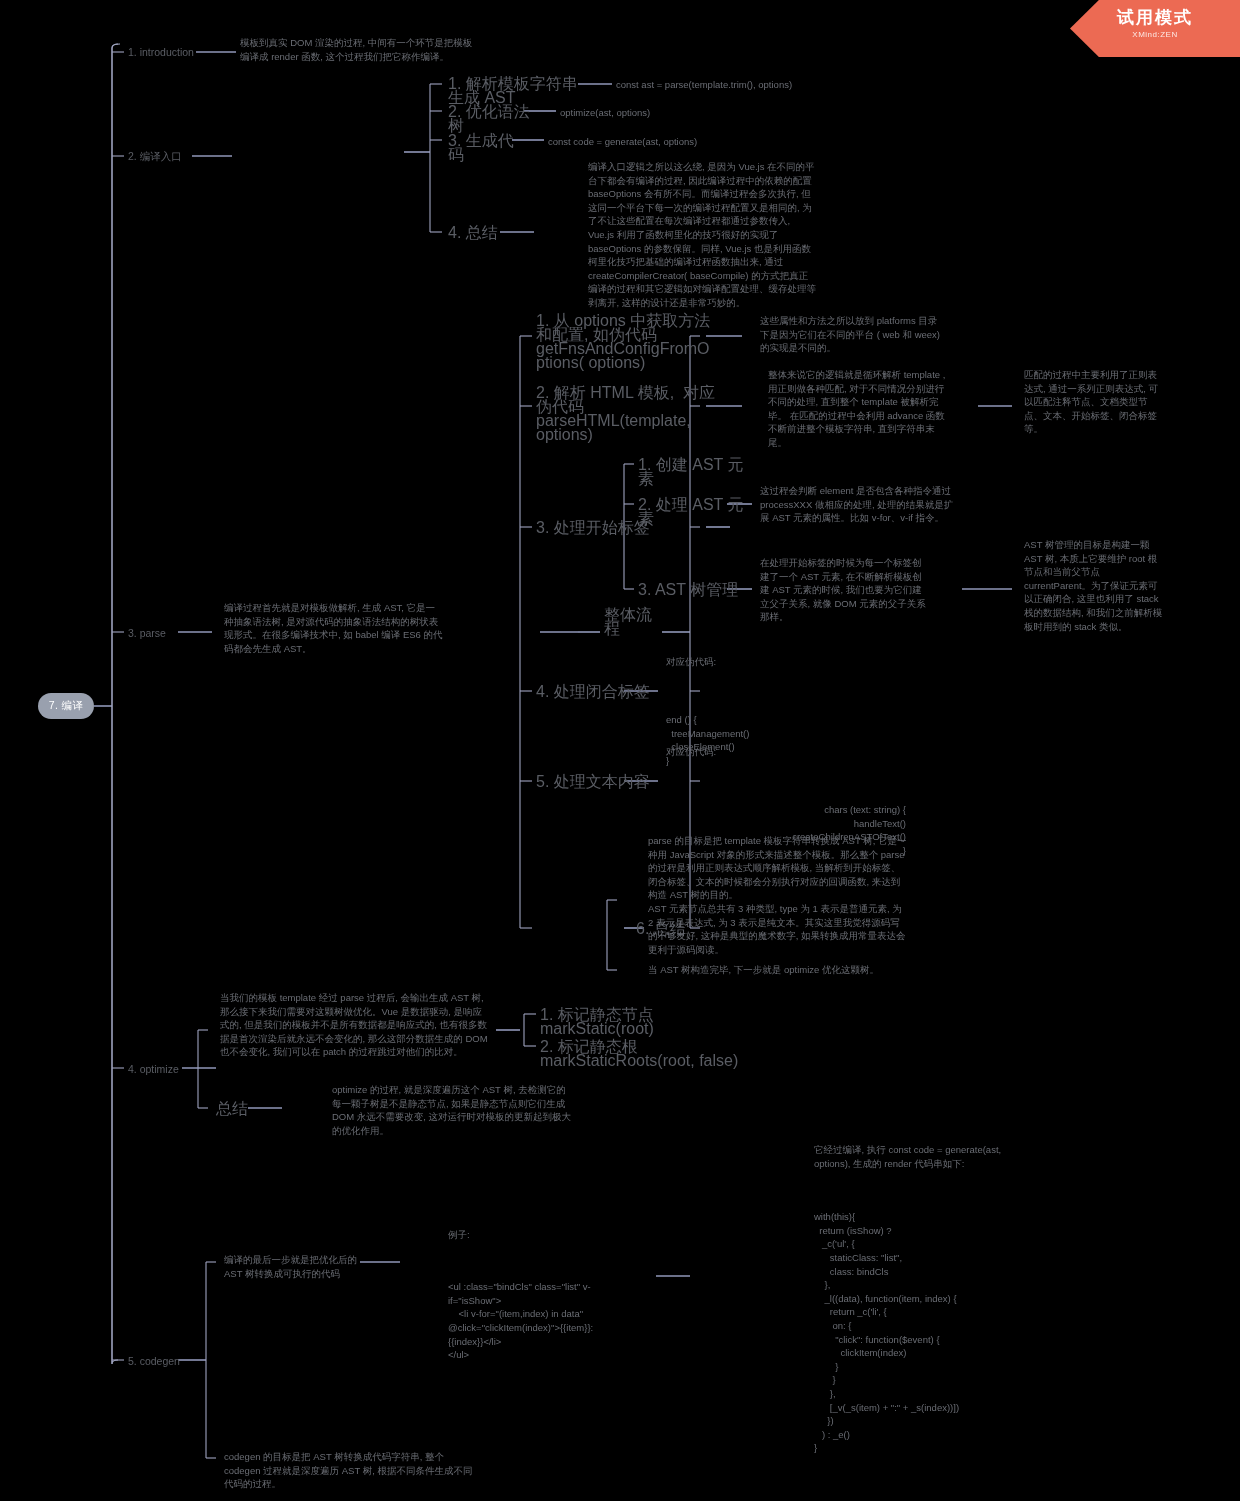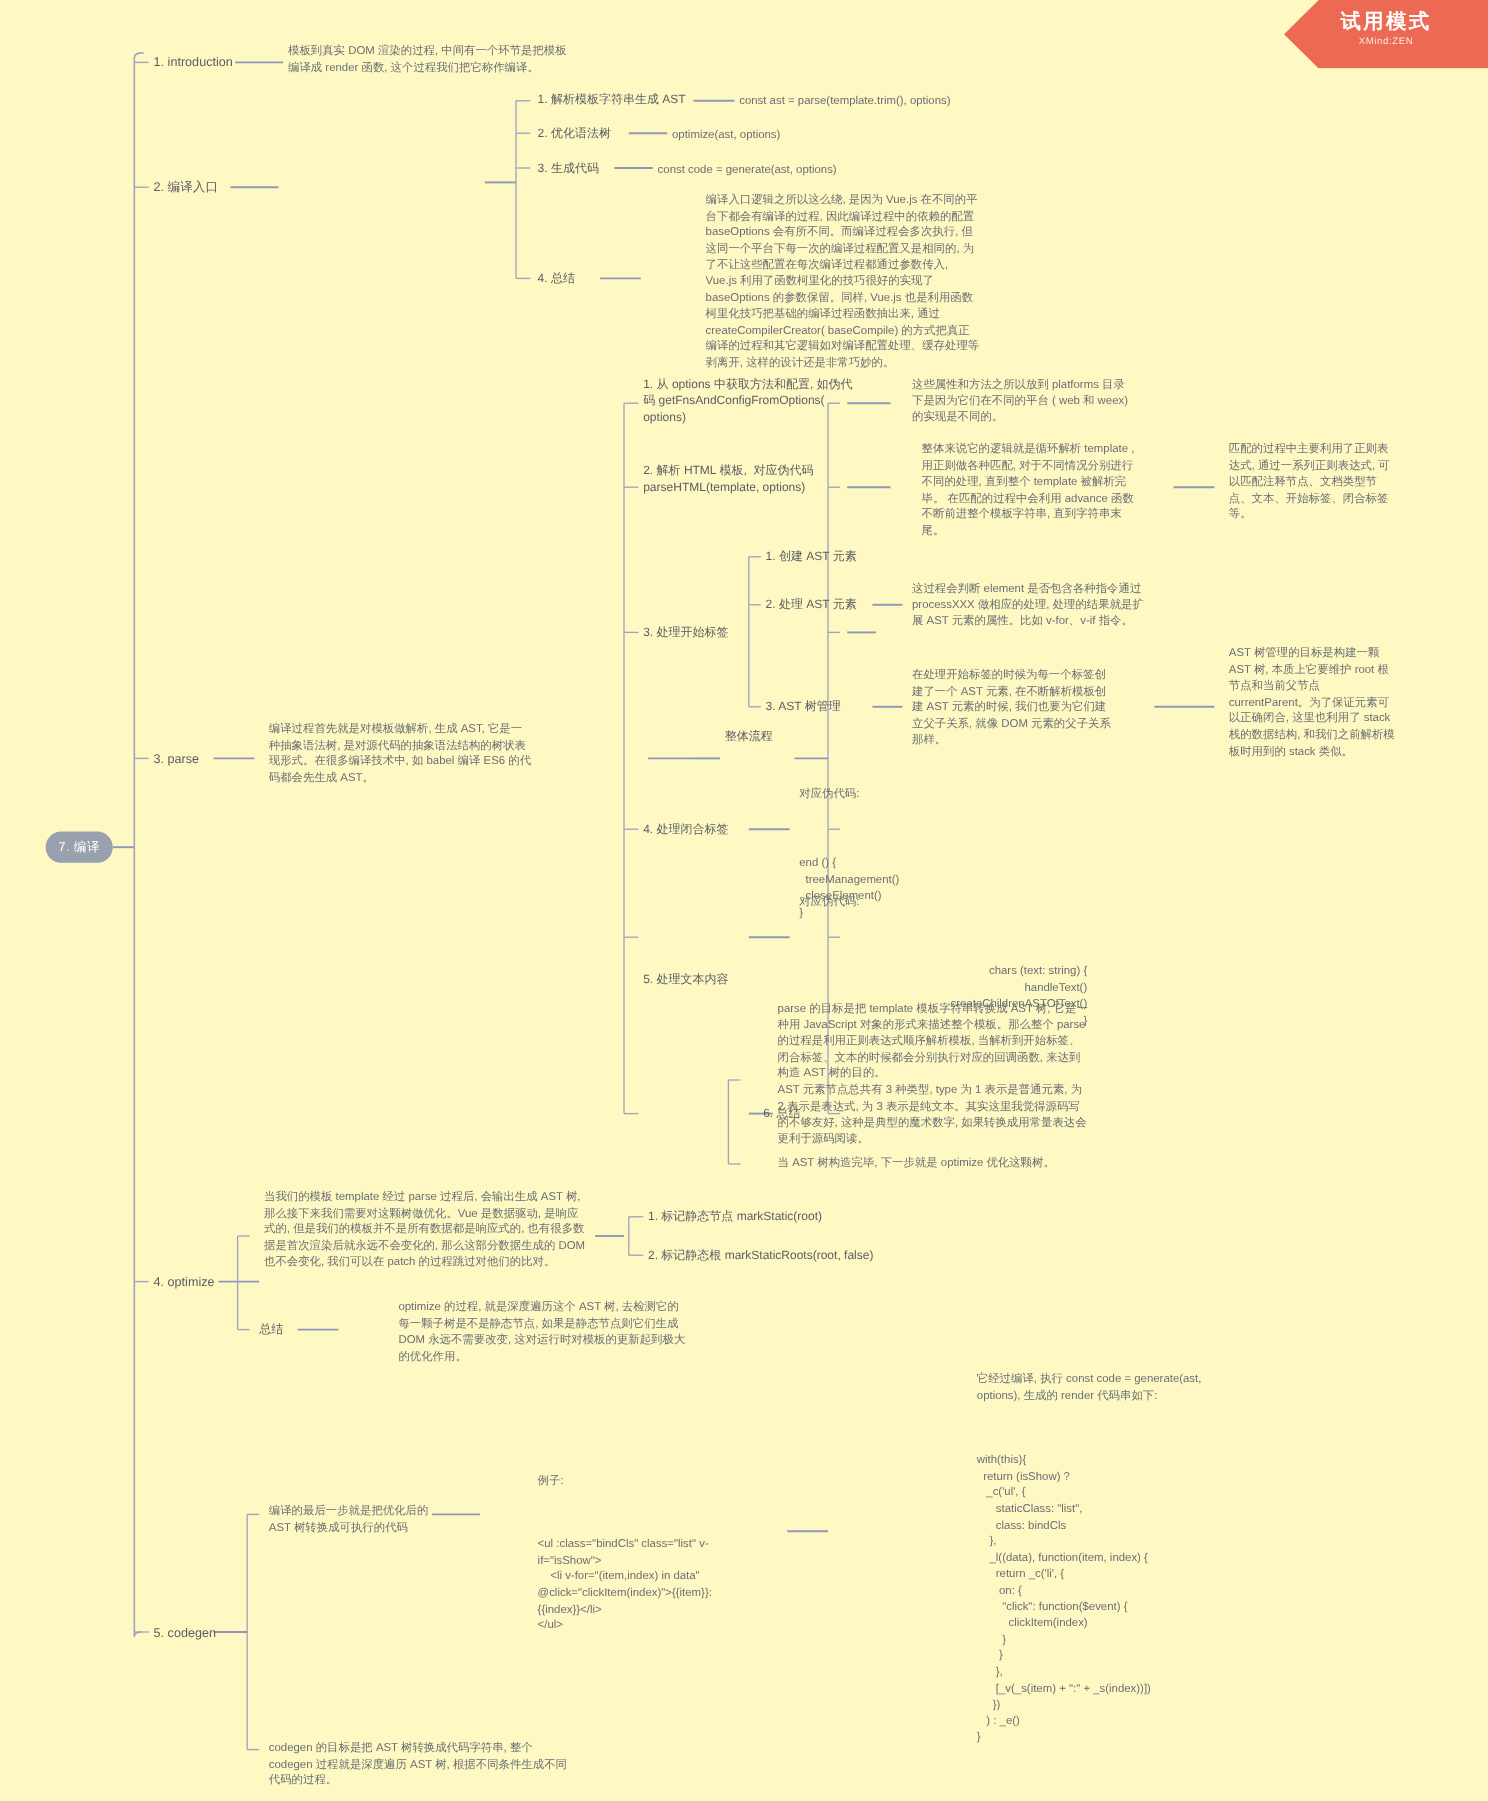--- a/index.html
+++ b/index.html
@@ -6,21 +6,21 @@
   body{
     font-family:"Liberation Sans","DejaVu Sans",sans-serif;
     color:#55585e;
     -webkit-font-smoothing:antialiased;
   }
   #canvas{
     position:relative;
     width:1240px;
     height:1501px;
     overflow:hidden;
-    background:#fef9c3;
+    background:#000000;
   }
   
   #trial-ribbon{
     position:absolute;
     top:0; right:0;
     width:170px; height:57px;
     background:#ec6a53;
     clip-path:polygon(17% 0%, 100% 0%, 100% 100%, 17% 100%, 0% 50%);
     color:#fff;
     text-align:center;
@@ -56,21 +56,21 @@
   .node{
     position:absolute;
     box-sizing:border-box;
   }
   .node .txt{
     display:block;
     white-space:pre-wrap;
     word-break:break-word;
   }
   .lvl1{ font-size:10.5px; color:#5a5d64; line-height:14px; }
-  .lvl2{ font-size:10px;   color:#5a5d64; line-height:14px; }
+  .lvl2{ font-size:16px;   color:#5a5d64; line-height:14px; }
   .para{ font-size:9.5px;  color:#6a6d74; line-height:13.6px; }
   .code{
     font-size:9.5px;
     color:#6a6d74;
     line-height:13.6px;
     white-space:pre-wrap;
   }
   #root-node{
     position:absolute;
     left:38px; top:693px;
@@ -286,21 +286,21 @@
   <div class="node para" style="left:666px;top:655px;width:200px;">
     <span class="txt">对应伪代码:</span>
   </div>
   <div class="node code" style="left:666px;top:686px;width:200px;">
     <span class="txt">end () {
   treeManagement()
   closeElement()
 }</span>
   </div>
 
-  <div class="node lvl2" style="left:536px;top:775px;width:120px;margin-top:35px;">
+  <div class="node lvl2" style="left:536px;top:775px;width:120px;">
     <span class="txt">5. 处理文本内容</span>
   </div>
   <div class="node para" style="left:666px;top:745px;width:200px;">
     <span class="txt">对应伪代码:</span>
   </div>
   <div class="node code" style="left:696px;top:776px;width:210px;text-align:right;">
     <span class="txt">chars (text: string) {
   handleText()
   createChildrenASTOfText()
 }</span>

